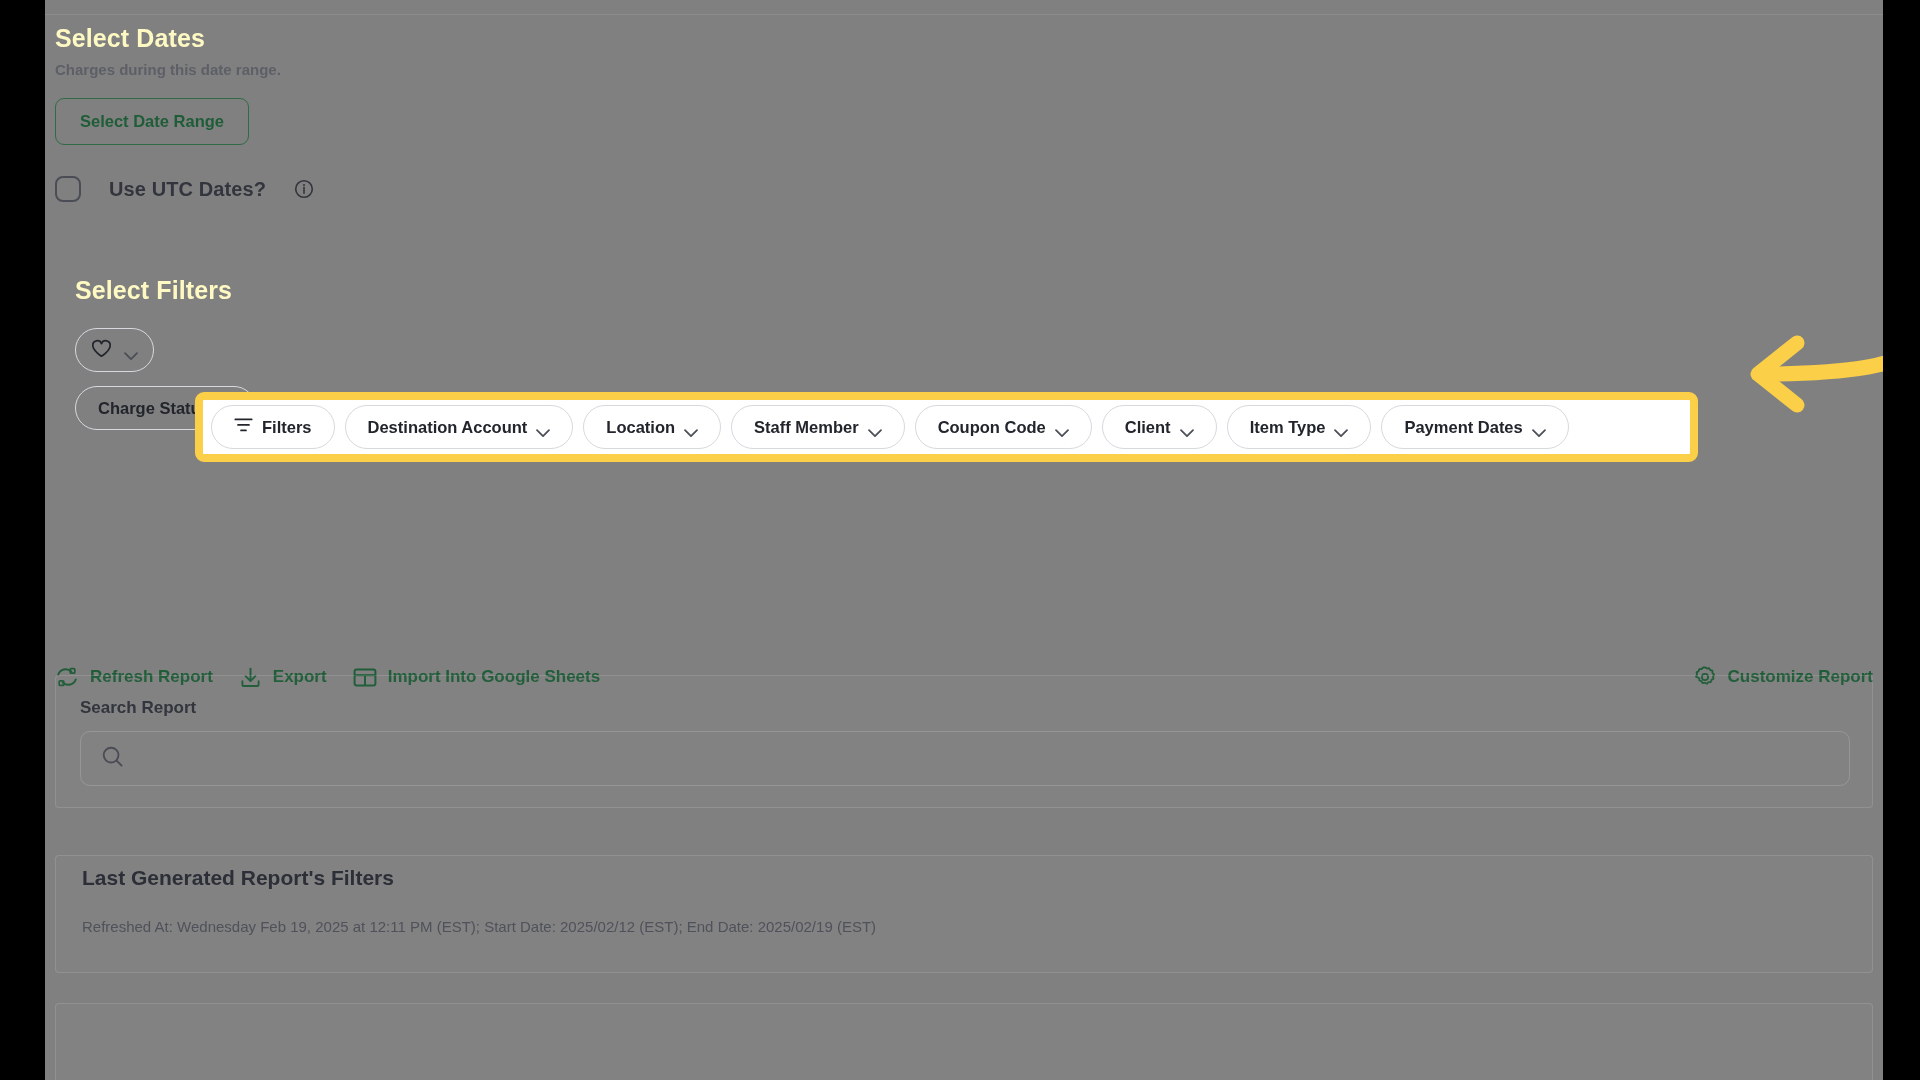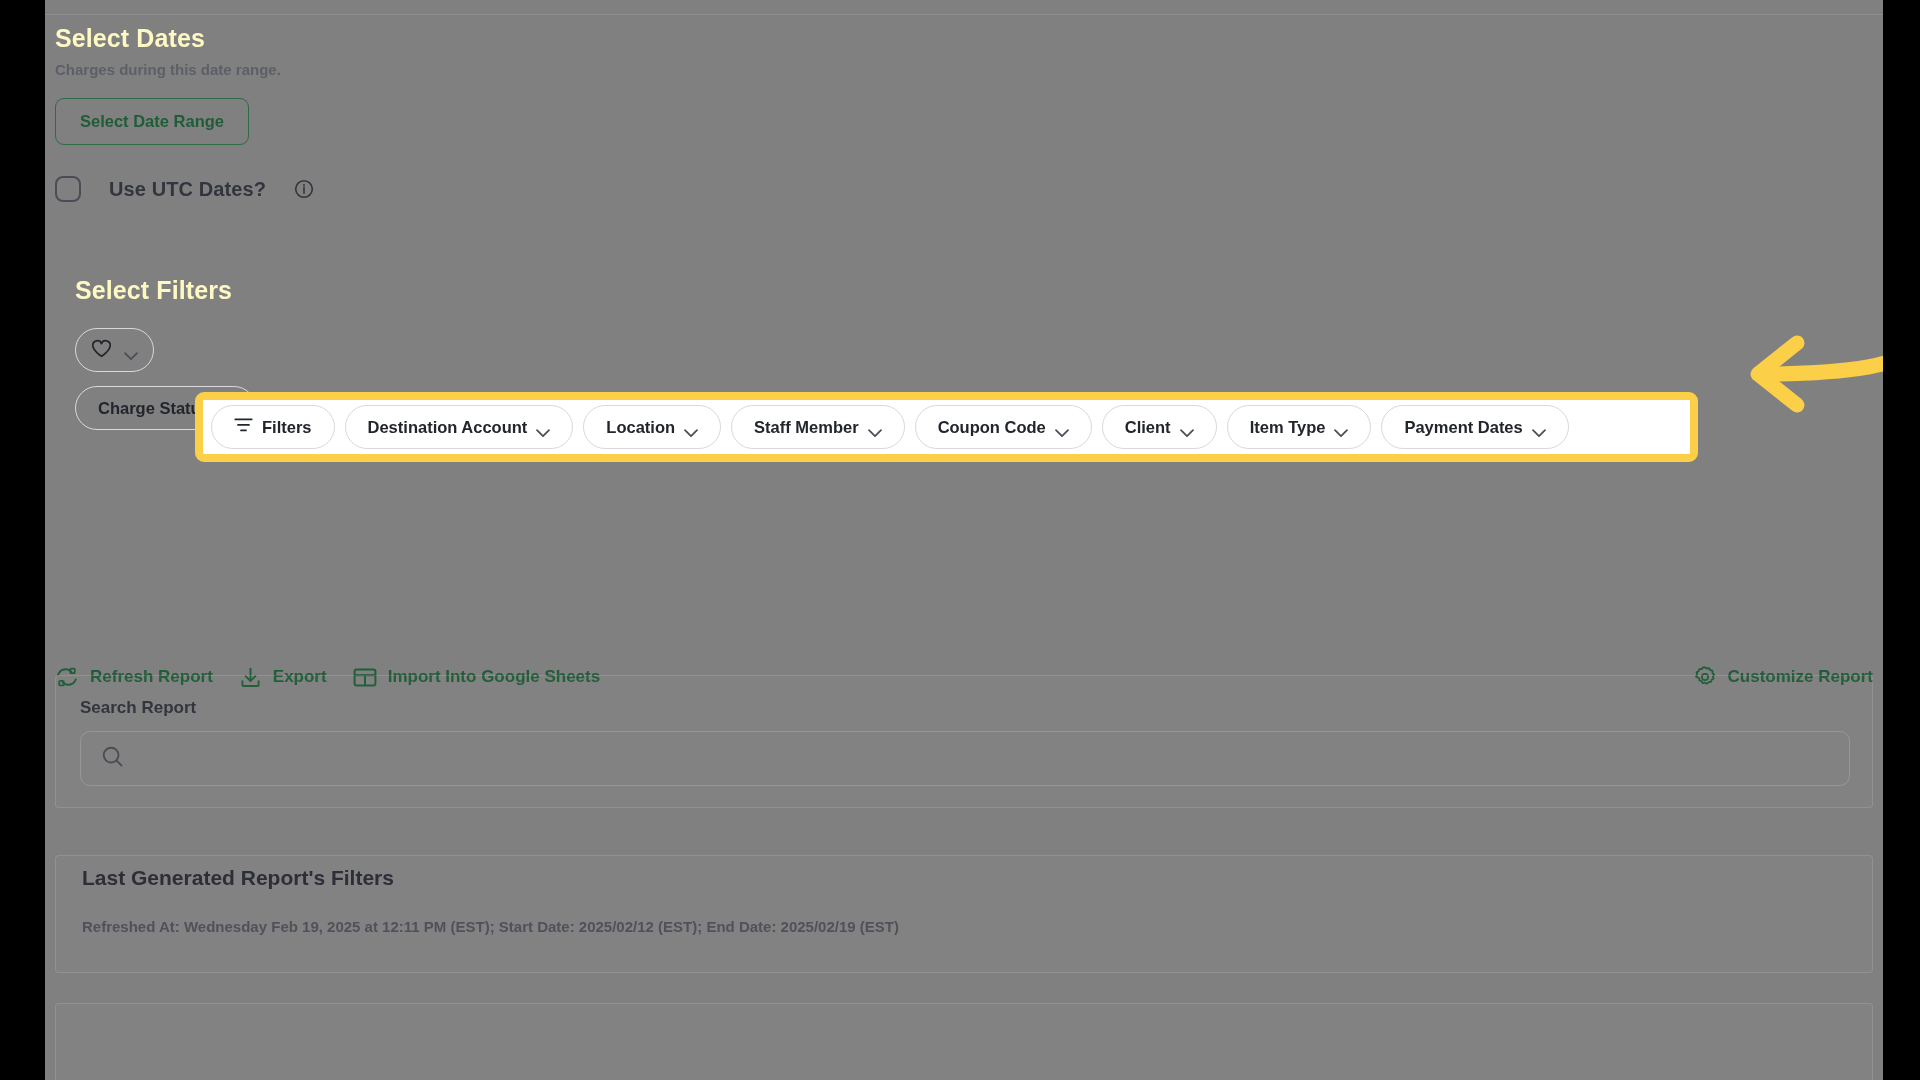--- a/index.html
+++ b/index.html
@@ -255,21 +255,21 @@
     position: absolute;
     left: 26px; top: 10px;
     font-size: 21px;
     font-weight: 700;
     color: #2c2f37;
   }
   .card-meta {
     position: absolute;
     left: 26px; top: 62px;
     font-size: 15px;
-    font-weight: 700;
+    font-weight: 400;
     color: #4f525a;
     white-space: nowrap;
   }
 </style>
 </head>
 <body>
 
 <div id="screen">
 
   <div id="viewport">

